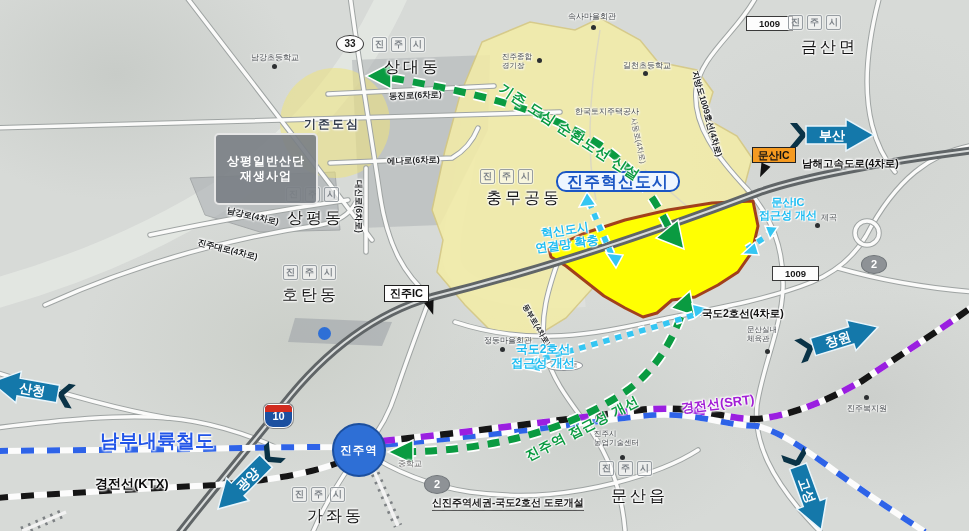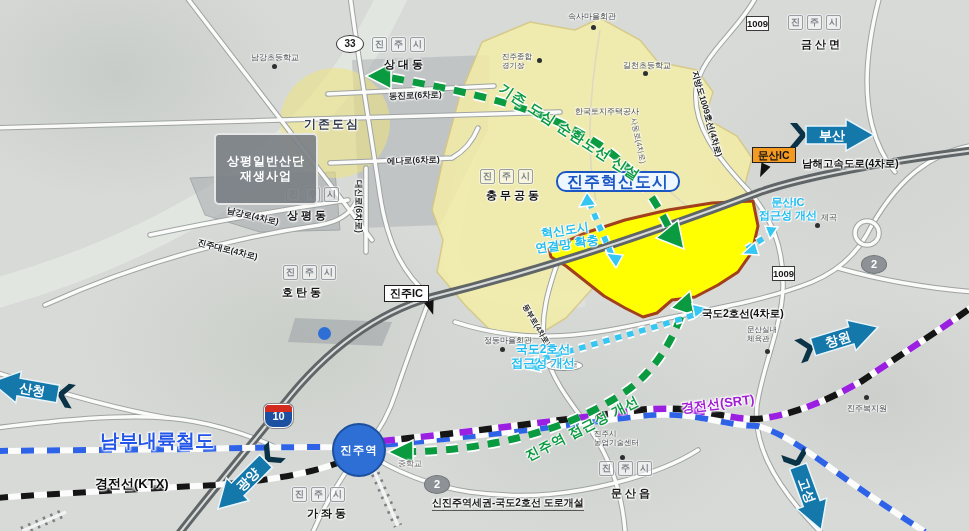--- a/index.html
+++ b/index.html
@@ -10,37 +10,37 @@
       radial-gradient(260px 180px at 12% 14%, #c8ccc8 0%, rgba(200,204,200,0) 70%),
       radial-gradient(300px 200px at 30% 65%, #cbcfc9 0%, rgba(203,207,201,0) 70%),
       radial-gradient(260px 180px at 60% 80%, #cdd1cd 0%, rgba(205,209,205,0) 70%),
       radial-gradient(280px 200px at 88% 30%, #d1d4d1 0%, rgba(209,212,209,0) 70%),
       radial-gradient(240px 160px at 90% 75%, #cccfcc 0%, rgba(204,207,204,0) 70%),
       #d7dad7;
   }
   #map svg{position:absolute;left:0;top:0;}
   .lbl{position:absolute;white-space:nowrap;line-height:1.15;}
   .halo{text-shadow:0 0 2px #fff,0 0 2px #fff,0 0 3px #fff,1px 1px 2px #fff,-1px -1px 2px #fff;}
-  .town{font-size:11px;font-weight:bold;color:#141414;letter-spacing:3px;}
+  .town{font-size:16px;font-weight:normal;color:#141414;letter-spacing:3px;}
   .ghost{display:flex;gap:4px;}
   .ghost b{display:block;width:13px;height:13px;line-height:13px;text-align:center;
     font-size:9px;font-weight:bold;color:#7c8288;background:rgba(252,252,252,.62);
     border:1px solid #989ea3;border-radius:2px;box-shadow:0 0 0 1px rgba(255,255,255,.45);}
   .poi{font-size:8px;color:#43474b;}
   .poi2{font-size:7.5px;color:#43474b;text-align:left;}
   .dot{position:absolute;width:5px;height:5px;border-radius:50%;background:#2c2f31;}
   .rlbl{font-size:8.5px;font-weight:bold;color:#1c1e20;}
   .rlbl-big{font-size:10.5px;font-weight:bold;color:#111;}
   .cyanlbl{color:#1fbdf2;font-weight:bold;font-size:12px;text-align:center;
     text-shadow:0 0 2px #fff,0 0 3px #fff,1px 1px 1px #fff,-1px -1px 1px #fff;}
   .greenlbl{color:#0a9b41;font-weight:bold;font-size:14px;letter-spacing:1px;
     text-shadow:0 0 2px #fff,0 0 3px #fff,1px 1px 1px #fff,-1px -1px 1px #fff;}
   .badge-oval{position:absolute;width:26px;height:16px;line-height:16px;text-align:center;
     background:#fdfdfd;border:1.5px solid #3a3a3a;border-radius:50%;font-size:10px;font-weight:bold;color:#1a1a1a;}
-  .badge-rect{position:absolute;height:13px;line-height:13px;text-align:center;padding:0 0;
+  .badge-rect{position:absolute;height:13px;line-height:13px;text-align:center;padding:0 12px;
     background:#fdfdfd;border:1.5px solid #3a3a3a;font-size:9.5px;font-weight:bold;color:#1a1a1a;}
   .badge-gray{position:absolute;width:24px;height:17px;line-height:17px;text-align:center;
     background:#8e9296;border:1.5px solid #71767a;border-radius:50%;font-size:11px;font-weight:bold;color:#fff;}
   .shield10{position:absolute;width:27px;height:22px;border-radius:5px 5px 9px 9px;background:#1c50a0;
     border:1px solid #fff;box-shadow:0 0 0 1px #888;}
   .shield10 .band{position:absolute;left:0;top:0;width:100%;height:7px;background:#d12c1f;border-radius:4px 4px 0 0;}
   .shield10 .num{position:absolute;left:0;top:5px;width:100%;text-align:center;font-size:11px;font-weight:bold;color:#fff;}
   .box-regen{position:absolute;background:rgba(123,128,134,.92);border:2px solid #e6e6e6;border-radius:5px;
     color:#fff;font-size:12px;font-weight:bold;text-align:center;padding:19px 7px;line-height:1.25;letter-spacing:1px;}
   .box-white{position:absolute;background:#fff;border:1.5px solid #1f1f1f;color:#111;

